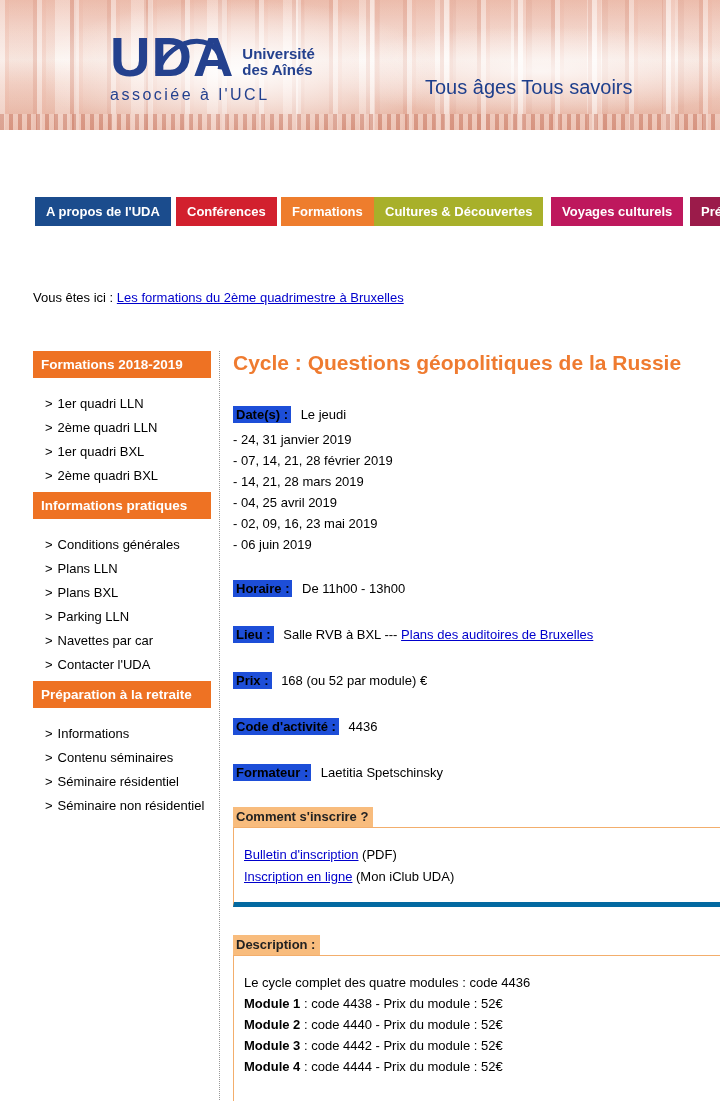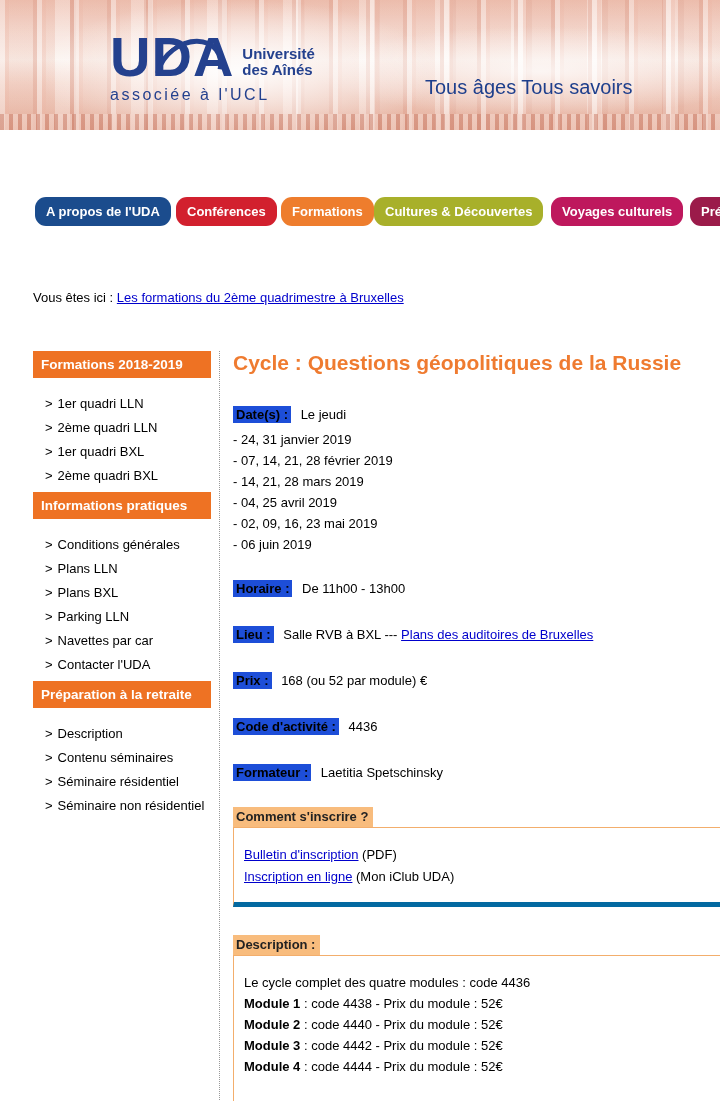--- a/index.html
+++ b/index.html
@@ -27,21 +27,21 @@
     transform:rotate(-38deg); }
   .logo-row { display:flex; align-items:flex-end; }
   .logo-acronym { font-size:56px; font-weight:bold; letter-spacing:1px; line-height:0.95; }
   .logo-name { margin:0 0 4px 8px; font-size:15px; font-weight:bold; line-height:1.12; }
   .logo-sub { margin-top:3px; font-size:16px; letter-spacing:2.5px; }
   .tagline { position:absolute; left:425px; top:76px; font-size:20px; color:#1e3f8c; }
 
   
   .nav { position:relative; height:29px; margin-top:67px; }
   .nav-btn { position:absolute; top:0; height:29px; display:flex; align-items:center;
-    padding:0 11px; color:#fff; font-size:13px; font-weight:bold; white-space:nowrap; cursor:pointer;border-radius:11px; }
+    padding:0 11px; color:#fff; font-size:13px; font-weight:bold; white-space:nowrap; cursor:pointer; }
   .nav-0 { left:35px;  background:#1b4c8d; }
   .nav-1 { left:176px; background:#d2202e; }
   .nav-2 { left:281px; background:#ee7d2d; }
   .nav-3 { left:374px; background:#a8b02a; }
   .nav-4 { left:551px; background:#be185d; }
   .nav-5 { left:690px; background:#9b1b4a; }
 
   
   .breadcrumb { margin:64px 0 0 33px; font-size:13px; color:#000; }
   a { color:#0000cc; text-decoration:underline; }
@@ -138,21 +138,21 @@
           <a href="#" class="side-link"><span class="arrow">&gt;</span><span>Plans BXL</span></a>
           <a href="#" class="side-link"><span class="arrow">&gt;</span><span>Parking LLN</span></a>
           <a href="#" class="side-link"><span class="arrow">&gt;</span><span>Navettes par car</span></a>
           <a href="#" class="side-link"><span class="arrow">&gt;</span><span>Contacter l'UDA</span></a>
         </div>
       </div>
 
       <div class="side-section">
         <div class="side-header">Préparation à la retraite</div>
         <div class="side-links">
-          <a href="#" class="side-link"><span class="arrow">&gt;</span><span>Description</span></a>
+          <a href="#" class="side-link"><span class="arrow">&gt;</span><span>Informations</span></a>
           <a href="#" class="side-link"><span class="arrow">&gt;</span><span>Contenu séminaires</span></a>
           <a href="#" class="side-link"><span class="arrow">&gt;</span><span>Séminaire résidentiel</span></a>
           <a href="#" class="side-link"><span class="arrow">&gt;</span><span>Séminaire non résidentiel</span></a>
         </div>
       </div>
 
     </div>
 
     <div class="vsep"></div>
 

